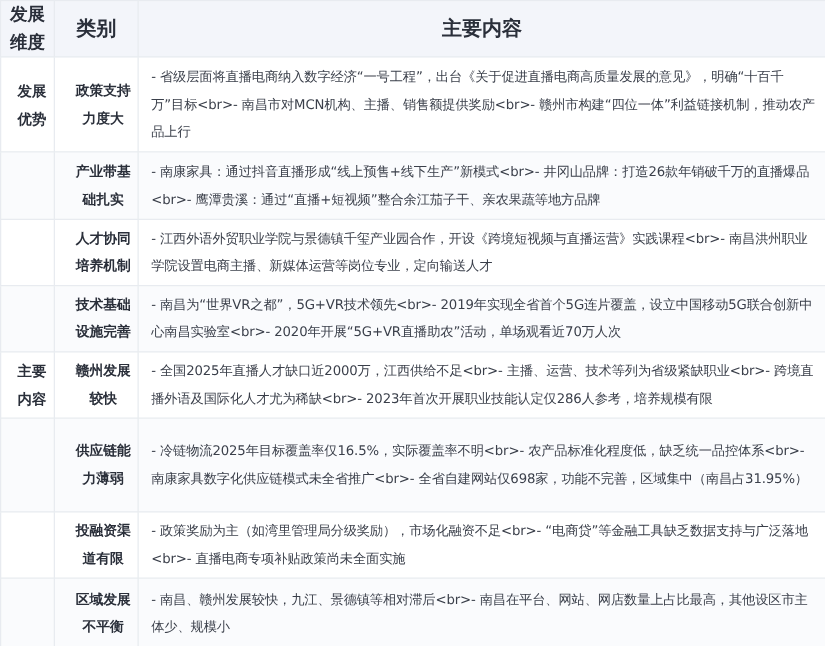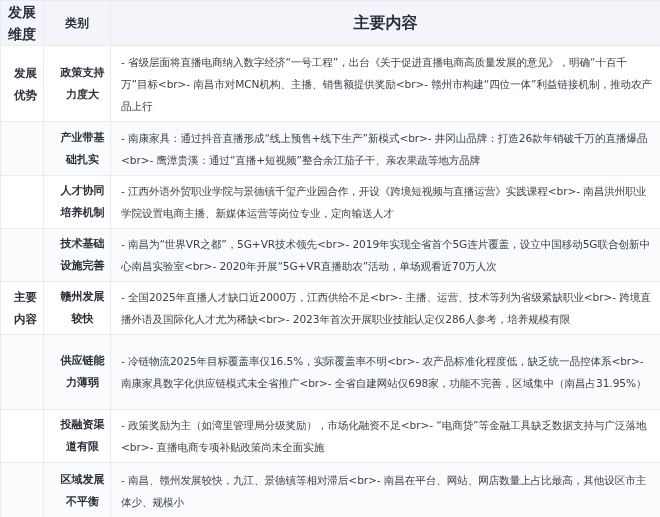--- a/index.html
+++ b/index.html
@@ -4,21 +4,21 @@
   <style>
     html, body { margin: 0; padding: 0; background: #ffffff; }
     body { width: 660px; height: 517px; overflow: hidden; font-family: "DejaVu Sans", "Liberation Sans", sans-serif; color: #333; }
     table { border-collapse: collapse; width: 660px; table-layout: fixed; }
     col.c1 { width: 43px; }
     col.c2 { width: 67px; }
     col.c3 { width: 550px; }
     th, td { border: 1px solid #e8ebf0; vertical-align: middle; }
     thead th { background: #f3f5fa; font-weight: bold; font-size: 12px; color: #2a2f3a; height: 43px; padding: 0; line-height: 22px; }
     thead th.h1 { text-align: left; padding-left: 7px; font-size: 14px; }
-    thead th.h2 { text-align: center; font-size: 12px; }
+    thead th.h2 { text-align: center; font-size: 16px; }
     thead th.h3 { text-align: center; font-size: 16px; }
     tbody td { background: #ffffff; font-size: 11px; line-height: 22px; }
     tbody tr:nth-child(even) td { background: #fafbfd; }
     td.dim { text-align: center; padding-left: 8px; font-weight: bold; font-size: 11.5px; color: #2a2f3a; }
     td.cat { text-align: center; padding-left: 12px; font-weight: bold; font-size: 11px; color: #2a2f3a; }
     td.content { padding: 4px 8px 4px 10px; color: #3a3f4a; font-size: 10.6px; letter-spacing: -0.1px; }
     tr.r1 td { height: 67px; }
     tr.r2 td { height: 45px; }
     tr.r3 td { height: 44px; }
     tr.r4 td { height: 44px; }

